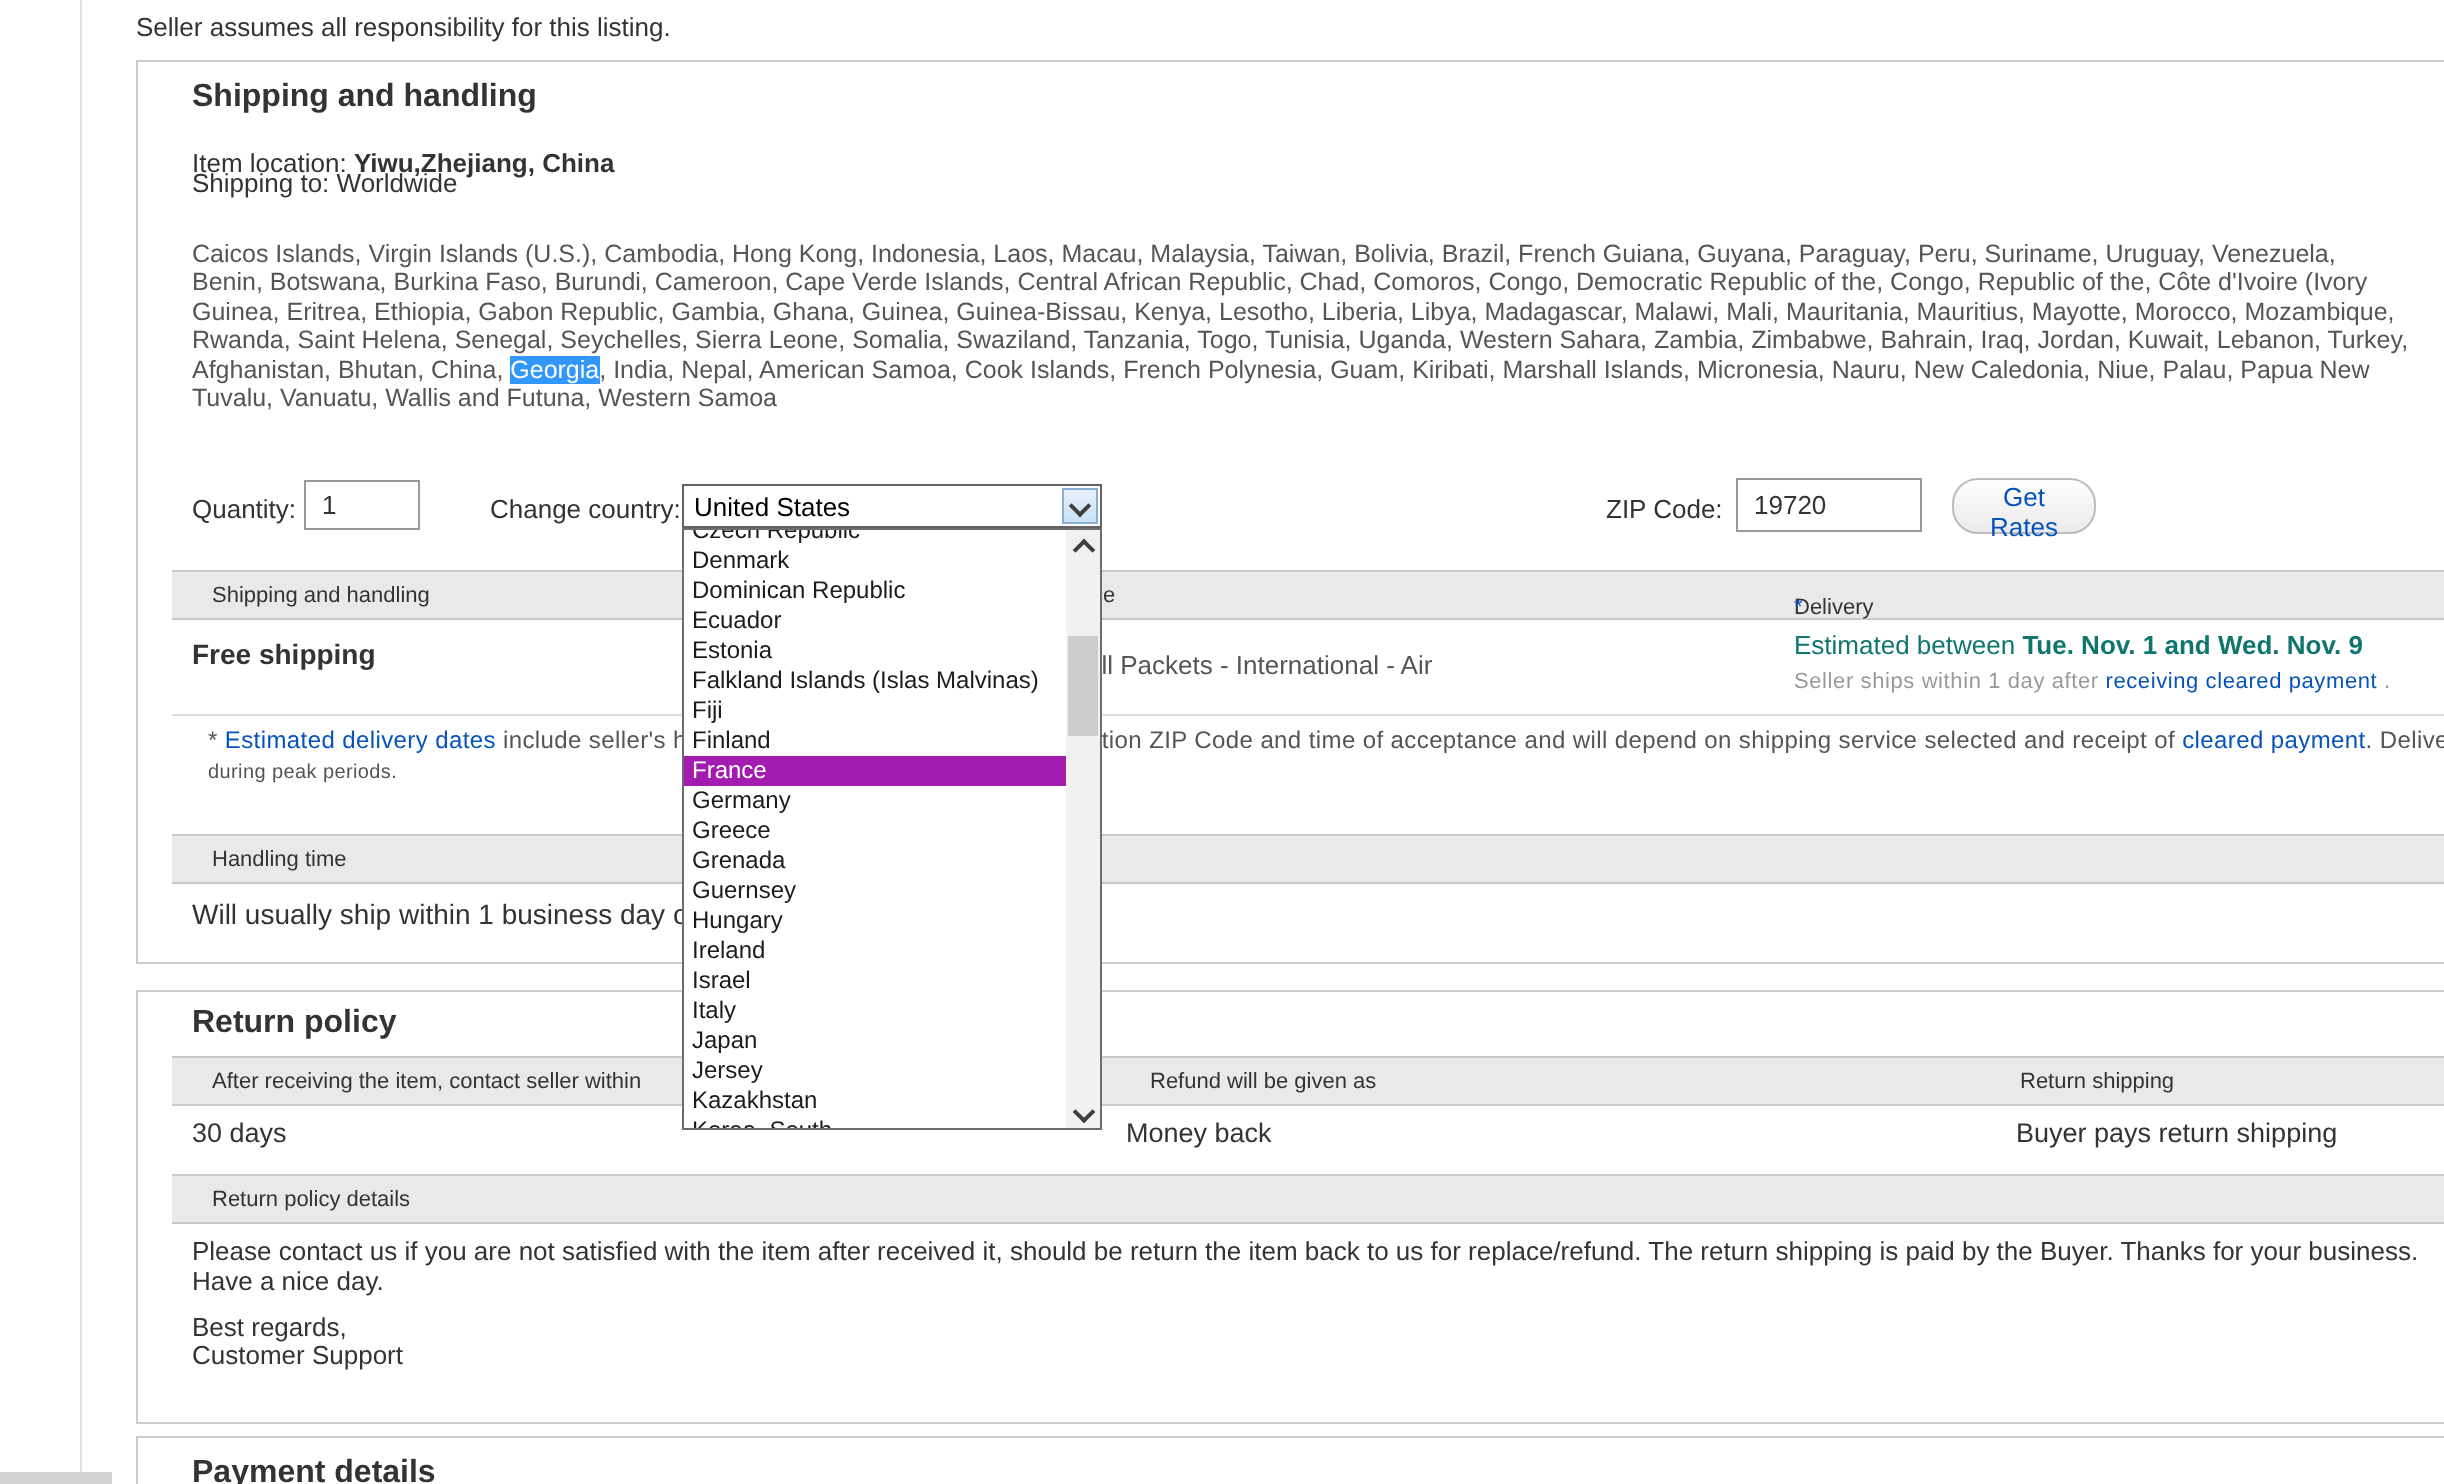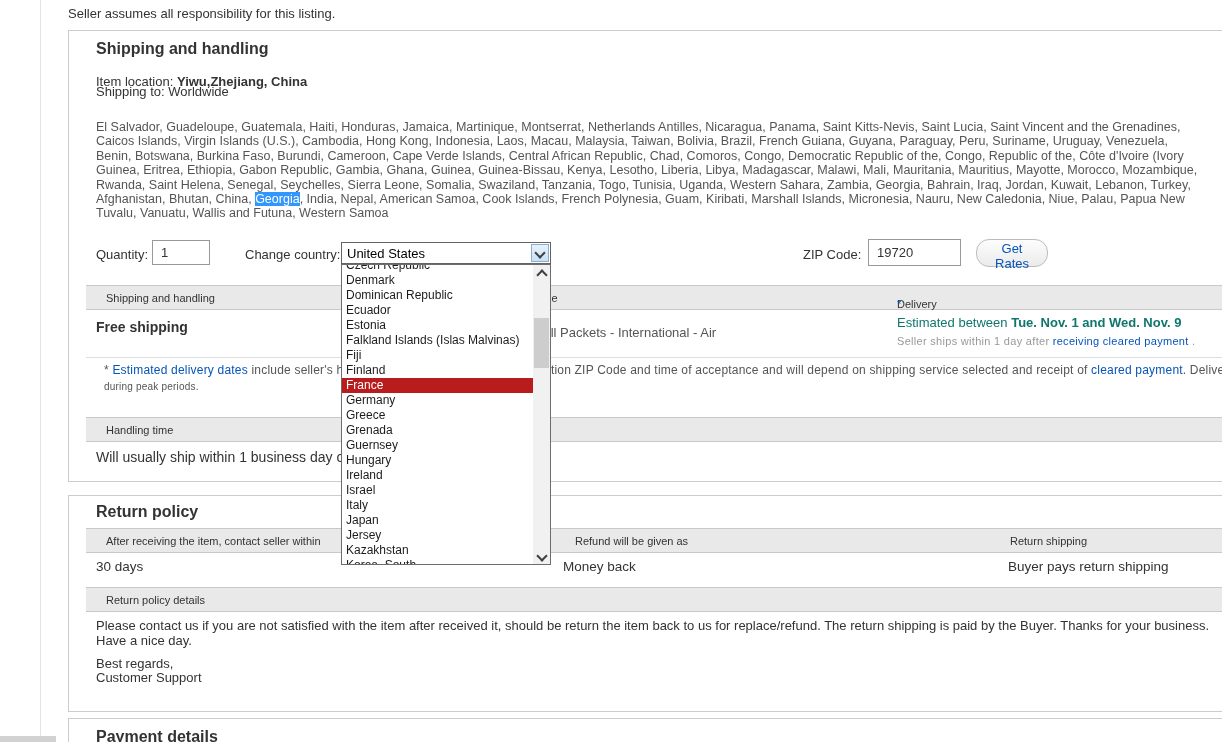--- a/index.html
+++ b/index.html
@@ -48,21 +48,21 @@
   .chev-down{transform:rotate(225deg);margin:4px auto 0;}
   .chev-up{transform:rotate(45deg);margin:6px auto 0;}
 
   
   .dropdown{position:absolute;left:341px;top:264px;width:210px;height:301px;background:#fff;
             border:1px solid #6d6d6d;box-sizing:border-box;z-index:50;}
   .dd-items{position:absolute;left:0;top:0;right:17px;bottom:0;overflow:hidden;}
   .dd-list{margin-top:-7px;}
   .dd-item{height:15px;line-height:15px;font-size:12px;color:#1c1c1c;padding-left:4px;
            white-space:nowrap;overflow:hidden;}
-  .dd-item.sel{background:#b91c1c;color:#fff;}
+  .dd-item.sel{background:#a21caf;color:#fff;}
   .dd-scroll{position:absolute;right:0;top:0;width:17px;height:100%;background:#f1f1f1;}
   .dd-btn{position:absolute;left:0;width:17px;height:16px;background:#f1f1f1;}
   .dd-btn.up{top:0;} .dd-btn.down{bottom:0;}
   .dd-thumb{position:absolute;left:1px;top:53px;width:15px;height:50px;background:#cdcdcd;}
 
   
   .srv-text{position:absolute;left:455px;top:294px;font-size:13px;color:#555;white-space:nowrap;}
   .free-ship{position:absolute;left:27px;top:288px;font-size:14px;font-weight:bold;color:#333;white-space:nowrap;}
   .deliv1{position:absolute;left:828px;top:284px;font-size:13px;color:#0f766e;white-space:nowrap;}
   .deliv1 b{font-weight:bold;}
@@ -91,25 +91,24 @@
   <div class="t13" style="left:27px;top:43px">
     <span>Item location:</span>
     <b>Yiwu,Zhejiang, China</b>
   </div>
   <div class="t13" style="left:27px;top:53px">
     <span>Shipping to:</span>
     <span>Worldwide</span>
   </div>
 
   <div class="excludes">
-      <div class="ex-line"><span>El Salvador, Guadeloupe, Guatemala, Haiti, Honduras, Jamaica, Martinique, Montserrat, Netherlands Antilles, Nicaragua, Panama, Saint Kitts-Nevis, Saint Lucia, Saint Vincent and the Grenadines,</span></div>
       <div class="ex-line"><span>Caicos Islands, Virgin Islands (U.S.), Cambodia, Hong Kong, Indonesia, Laos, Macau, Malaysia, Taiwan, Bolivia, Brazil, French Guiana, Guyana, Paraguay, Peru, Suriname, Uruguay, Venezuela,</span></div>
       <div class="ex-line"><span>Benin, Botswana, Burkina Faso, Burundi, Cameroon, Cape Verde Islands, Central African Republic, Chad, Comoros, Congo, Democratic Republic of the, Congo, Republic of the, Côte d'Ivoire (Ivory</span></div>
       <div class="ex-line"><span>Guinea, Eritrea, Ethiopia, Gabon Republic, Gambia, Ghana, Guinea, Guinea-Bissau, Kenya, Lesotho, Liberia, Libya, Madagascar, Malawi, Mali, Mauritania, Mauritius, Mayotte, Morocco, Mozambique,</span></div>
-      <div class="ex-line"><span>Rwanda, Saint Helena, Senegal, Seychelles, Sierra Leone, Somalia, Swaziland, Tanzania, Togo, Tunisia, Uganda, Western Sahara, Zambia, Georgia, Bahrain, Iraq, Jordan, Kuwait, Lebanon, Turkey,</span></div>
+      <div class="ex-line"><span>Rwanda, Saint Helena, Senegal, Seychelles, Sierra Leone, Somalia, Swaziland, Tanzania, Togo, Tunisia, Uganda, Western Sahara, Zambia, Zimbabwe, Bahrain, Iraq, Jordan, Kuwait, Lebanon, Turkey,</span></div>
       <div class="ex-line"><span>Afghanistan, Bhutan, China, </span><span class="hl">Georgia</span><span>, India, Nepal, American Samoa, Cook Islands, French Polynesia, Guam, Kiribati, Marshall Islands, Micronesia, Nauru, New Caledonia, Niue, Palau, Papua New</span></div>
       <div class="ex-line"><span>Tuvalu, Vanuatu, Wallis and Futuna, Western Samoa</span></div>
     </div>
 
   <div class="ctl-label" style="left:27px;top:216px">Quantity:</div>
   <input class="txt-input" style="left: 83px; top: 209px; width: 58px; height: 25px;" value="1">
   <div class="ctl-label" style="left:176px;top:216px">Change country:</div>
 
   <div class="select">
     <span class="val">United States</span>

